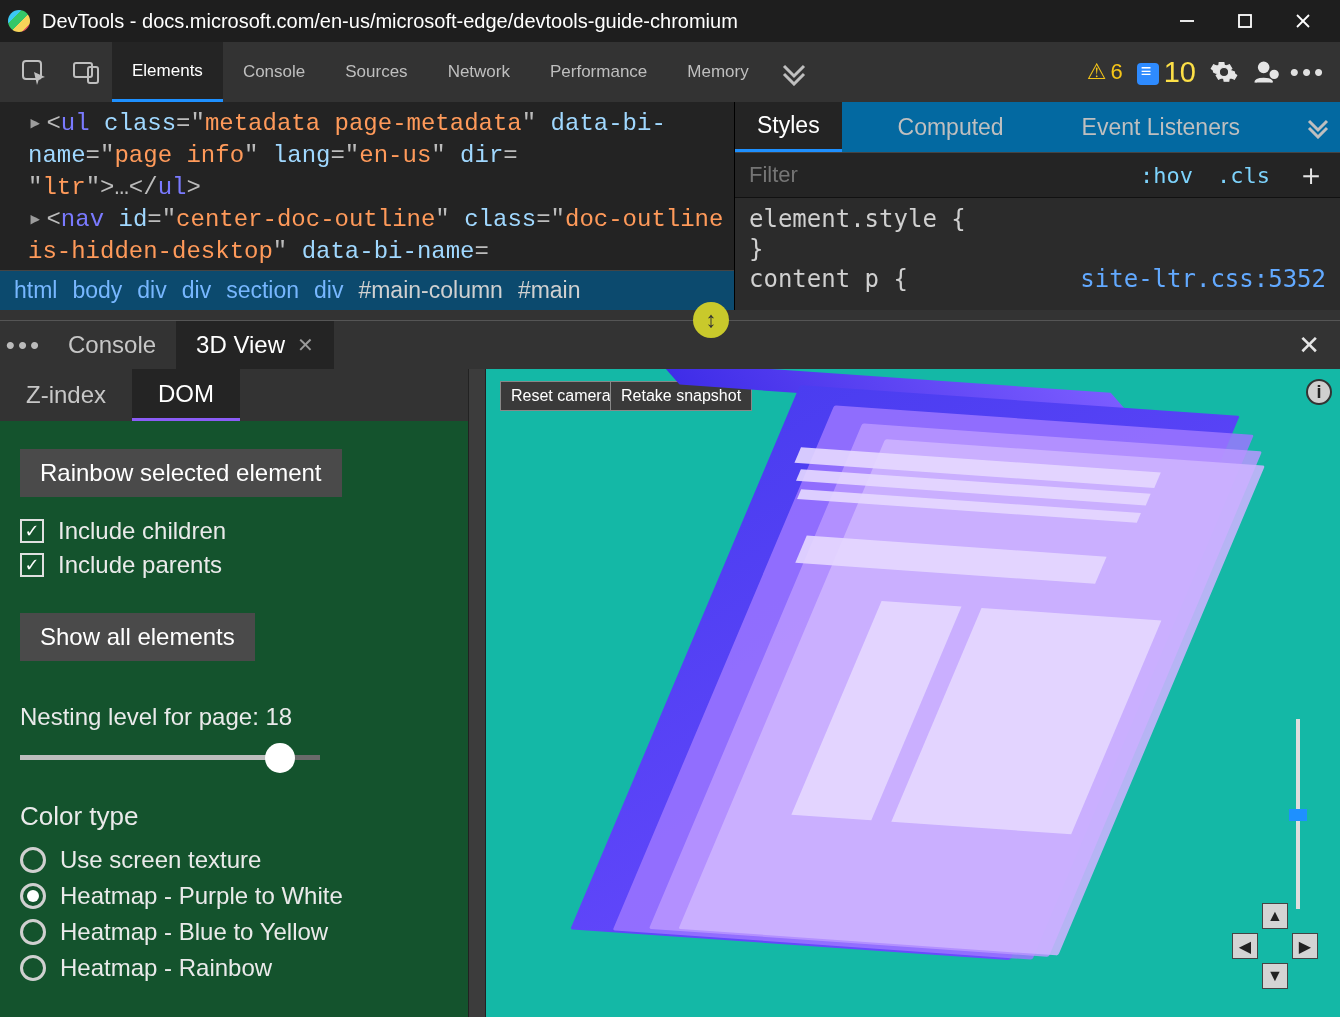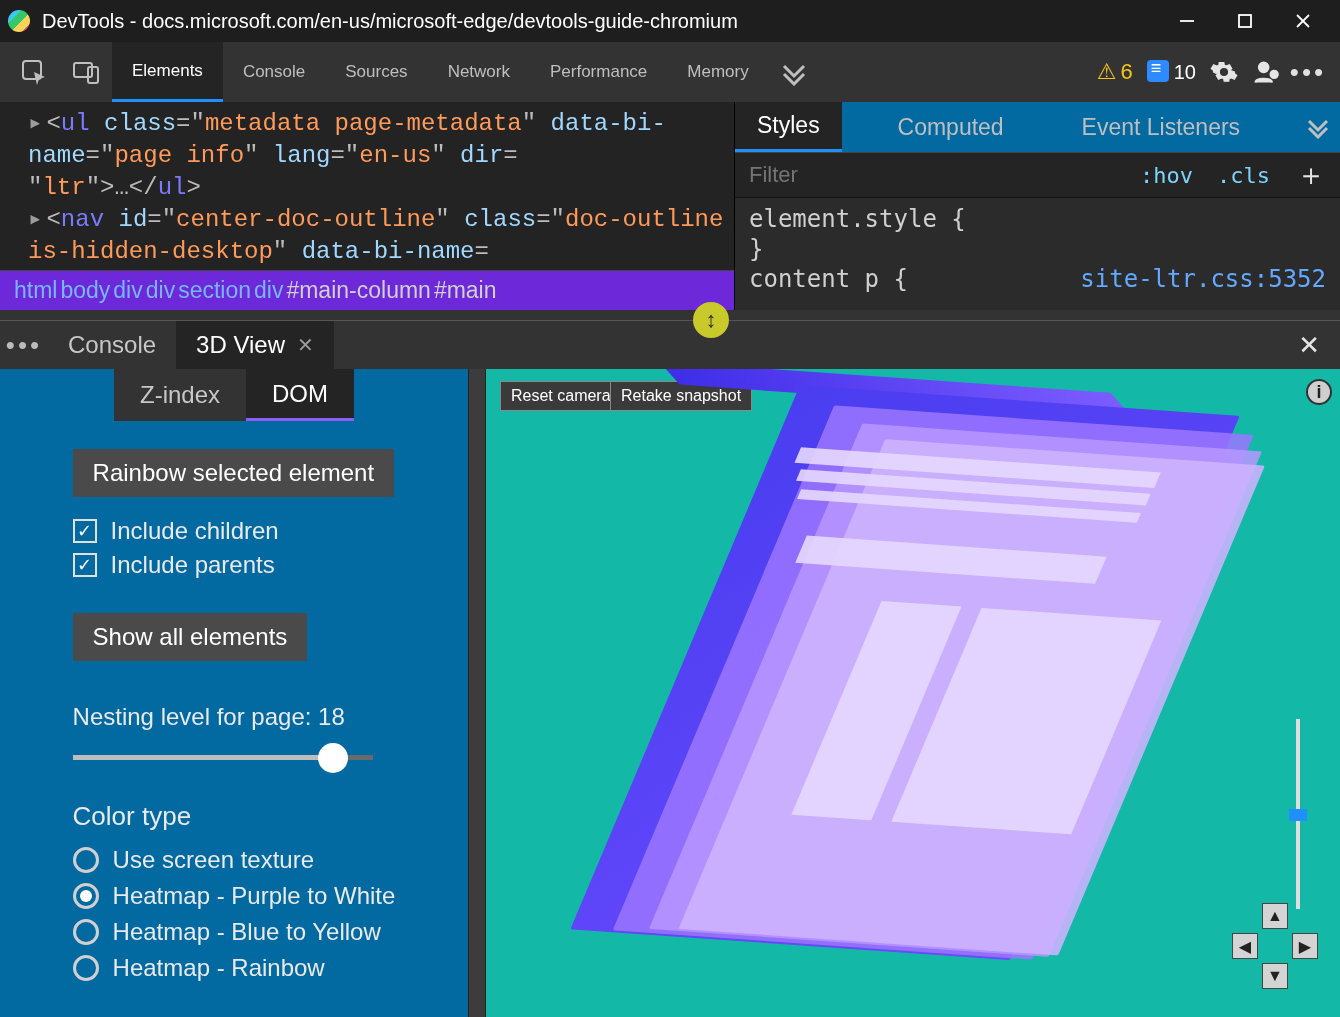--- a/index.html
+++ b/index.html
@@ -47,21 +47,21 @@
   .main-tabs .tab {
     display:flex; align-items:center; padding: 0 20px; font-size:17px; color:#bfbfbf;
   }
   .main-tabs .tab.active {
     background:#242424; color:#ffffff; border-bottom:3px solid #1e90ff;
   }
   .main-tabs .overflow { width:50px; display:flex; align-items:center; justify-content:center;}
   .main-tabs .right { margin-left:auto; display:flex; align-items:center; gap:14px; padding-right:18px;}
   .badge-warn { color:#f5c518; font-size:22px;}
   .badge-warn::before { content:"⚠"; margin-right:4px;}
-  .badge-info { color:#ffffff; font-size:20px;}
+  .badge-info { color:#fde047; font-size:29px;}
   .badge-info .sq { display:inline-block; width:22px; height:22px; background:#2e8bff; border-radius:4px; vertical-align:-3px; margin-right:5px; position:relative;}
   .badge-info .sq::after{content:"≡"; position:absolute; left:4px; top:-2px; color:#fff; font-size:18px;}
   .icon-btn { width:28px; height:28px; display:flex; align-items:center; justify-content:center;}
   .icon-btn svg { stroke:#e5e5e5; fill:#e5e5e5;}
 
   
   .upper {
     height: 208px;
     display:flex;
     background:#232323;
@@ -75,21 +75,21 @@
     color:#a5a5a5;
     white-space: pre-wrap;
   }
   .tok-tag { color:#7a7aff;}
   .tok-attr { color:#a0d8ff;}
   .tok-val { color:#ff9a5a;}
   .tok-punc { color:#bcbcbc;}
   .caret { color:#9c9c9c; margin-right:4px;}
   .breadcrumb {
     position:absolute; bottom:0; left:0; right:0; height:40px;
-    background:#6d28d9; display:flex; align-items:center; gap:3px;
+    background:#0c4a6e; display:flex; align-items:center; gap:15px;
     padding:0 14px; font-size:23px; color:#77b7ff;
     border-top:1px solid #444;
   }
   .breadcrumb .bc-grey { color:#d0d0d0;}
   
   .styles-pane { flex:1; background:#2b2b2b; border-left:1px solid #000; display:flex; flex-direction:column;}
   .styles-tabs { height:50px; display:flex; align-items:stretch; background:#0369a1;justify-content:space-between;}
   .styles-tabs .stab { padding:0 22px; display:flex; align-items:center; font-size:23px; color:#bfbfbf;}
   .styles-tabs .stab.active { background:#242424; color:#fff; border-bottom:3px solid #1e90ff;}
   .styles-tabs .overflow { width:44px; display:flex; align-items:center; justify-content:center;}
@@ -119,21 +119,21 @@
   .drawer-tabs { height:48px; display:flex; align-items:center; background:#333333;}
   .drawer-tabs .dots { width:48px; text-align:center; font-size:26px; color:#bbb; letter-spacing:3px;}
   .drawer-tabs .dtab { padding:0 20px; height:100%; display:flex; align-items:center; font-size:24px; color:#c7c7c7;}
   .drawer-tabs .dtab.active { background:#242424; color:#fff;}
   .drawer-tabs .dtab .x { margin-left:12px; color:#9a9a9a; font-size:20px;}
   .drawer-tabs .closebtn { margin-left:auto; padding:0 20px; font-size:26px; color:#e5e5e5;}
 
   .drawer-body { position:absolute; top:48px; bottom:0; left:0; right:0; display:flex;}
 
   
-  .threed-sidebar { width:468px; background:#0369a1; display:flex; flex-direction:column;align-items:center;}
+  .threed-sidebar { width:468px; background:#14532d; display:flex; flex-direction:column;}
   .threed-subtabs { height:52px; display:flex; align-items:stretch; background:#333333;}
   .threed-subtabs .sstab { padding:0 26px; display:flex; align-items:center; font-size:24px; color:#c7c7c7;}
   .threed-subtabs .sstab.active { background:#242424; color:#fff; border-bottom:3px solid #8b5cf6;}
   .threed-controls { flex:1; padding:28px 20px; overflow:hidden;}
   .btn-grey {
     background:#4a4a4a; color:#fff; font-size:24px; padding:10px 20px;
     border:none; display:inline-block; margin-bottom:14px;
   }
   .chk-row { display:flex; align-items:center; gap:14px; font-size:24px; margin:6px 0; color:#eaeaea;}
   .chk {

